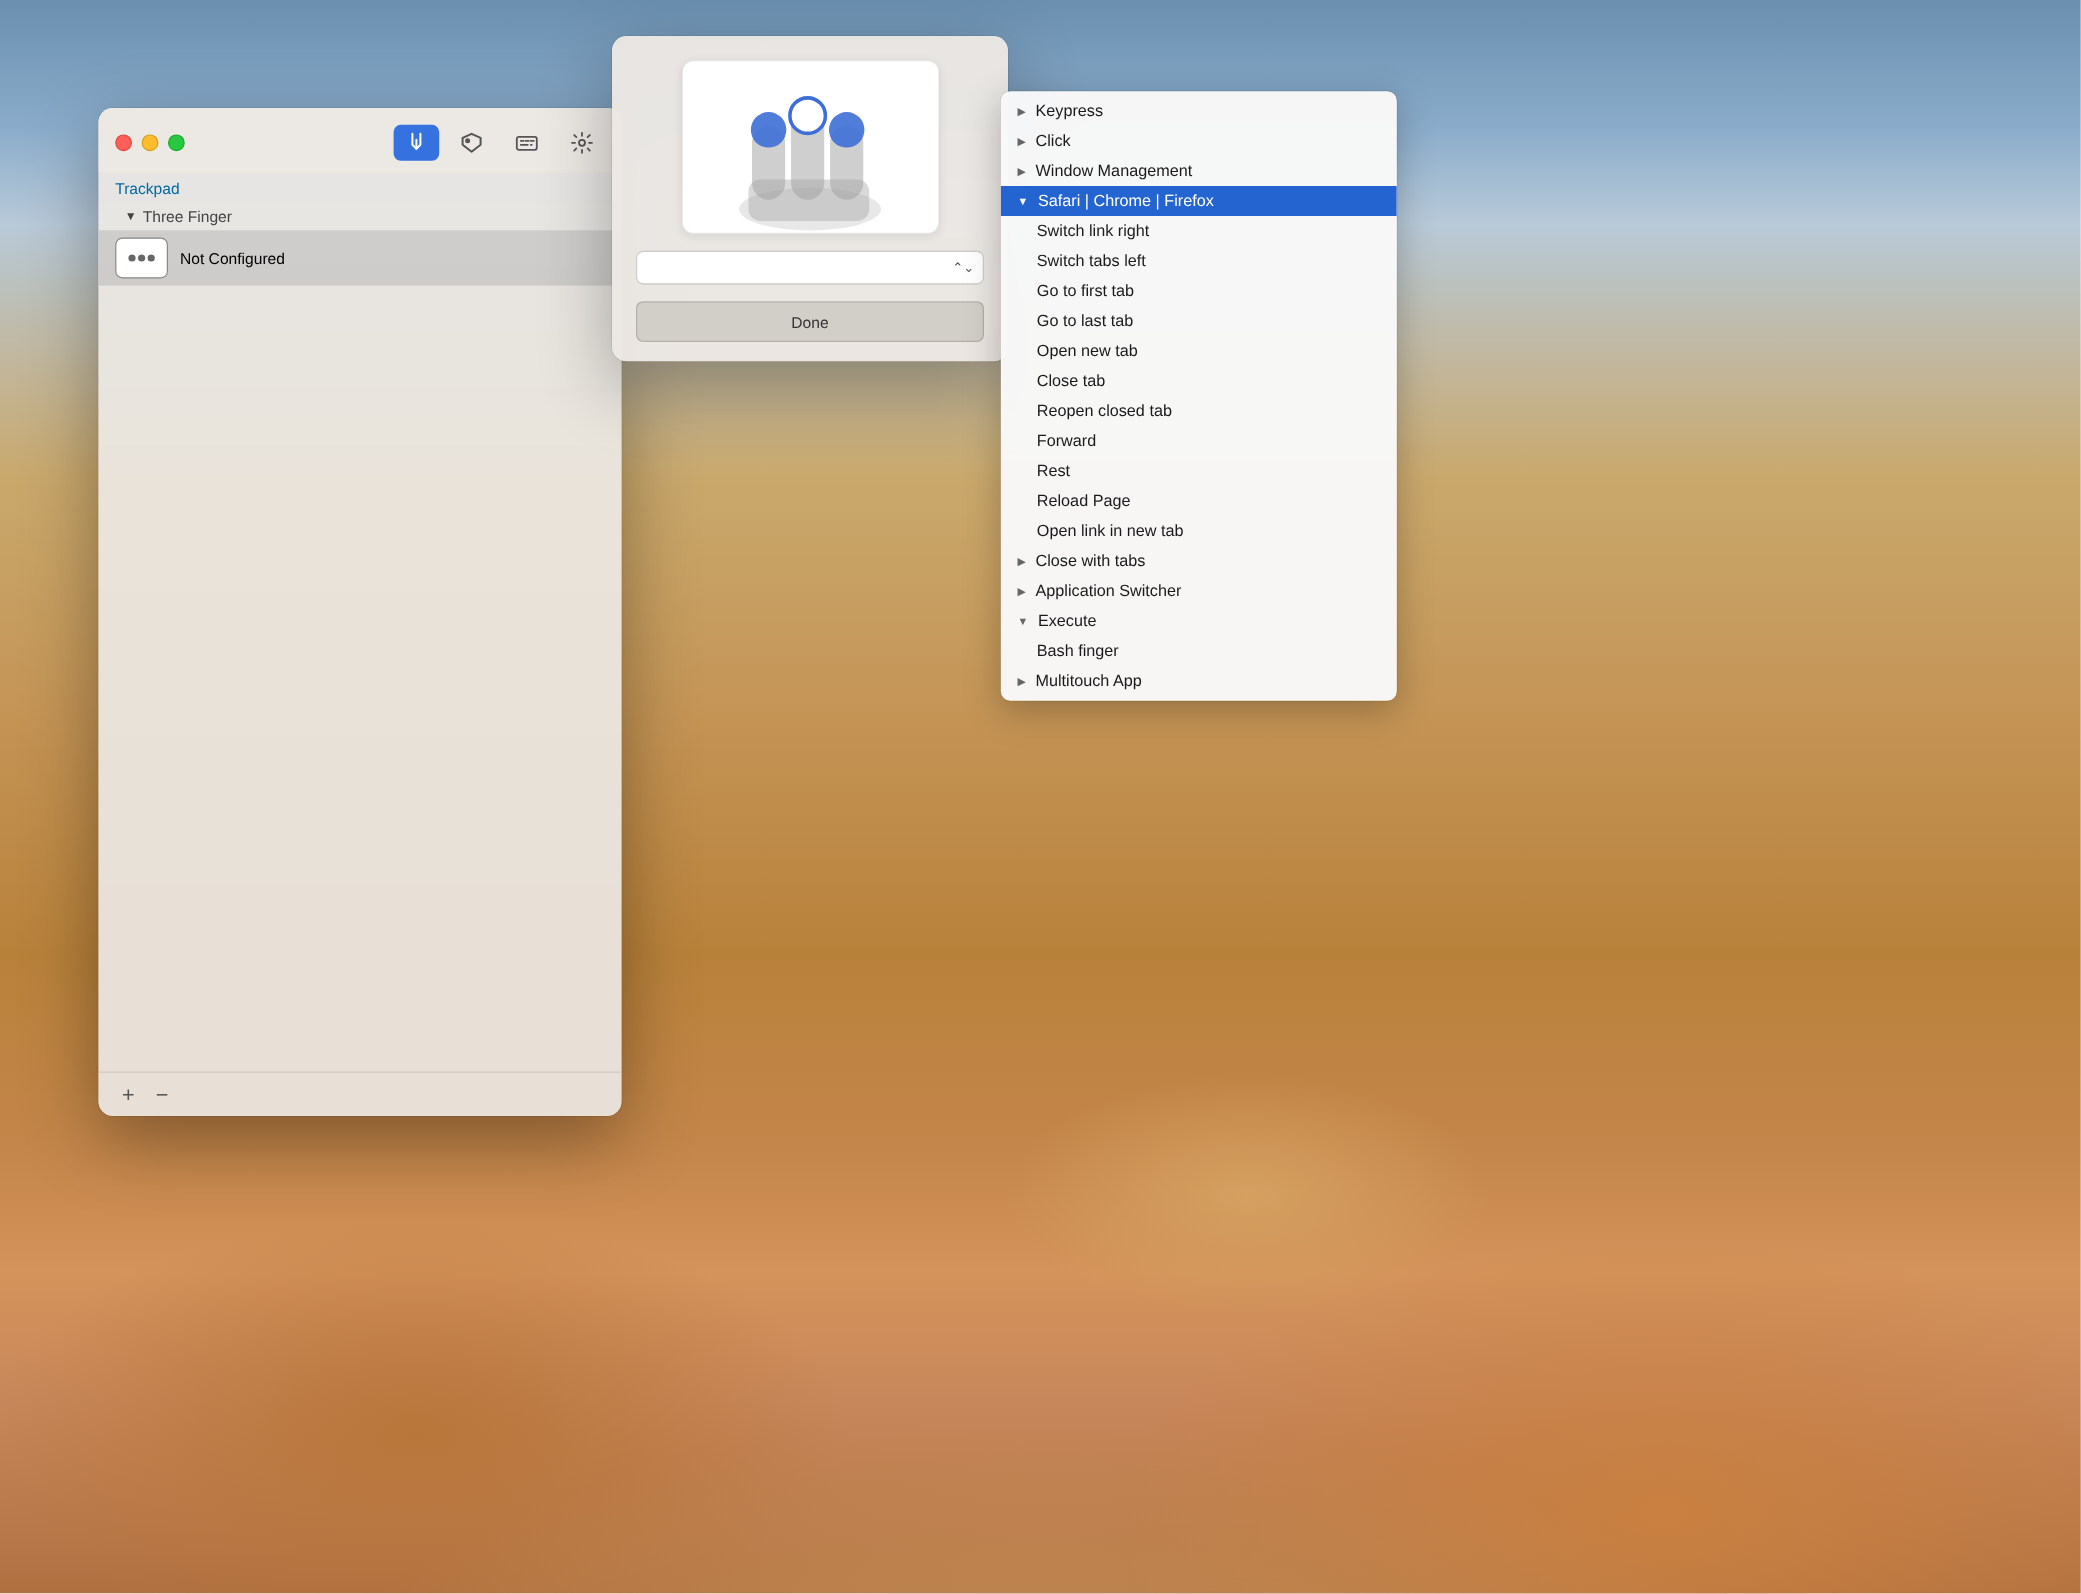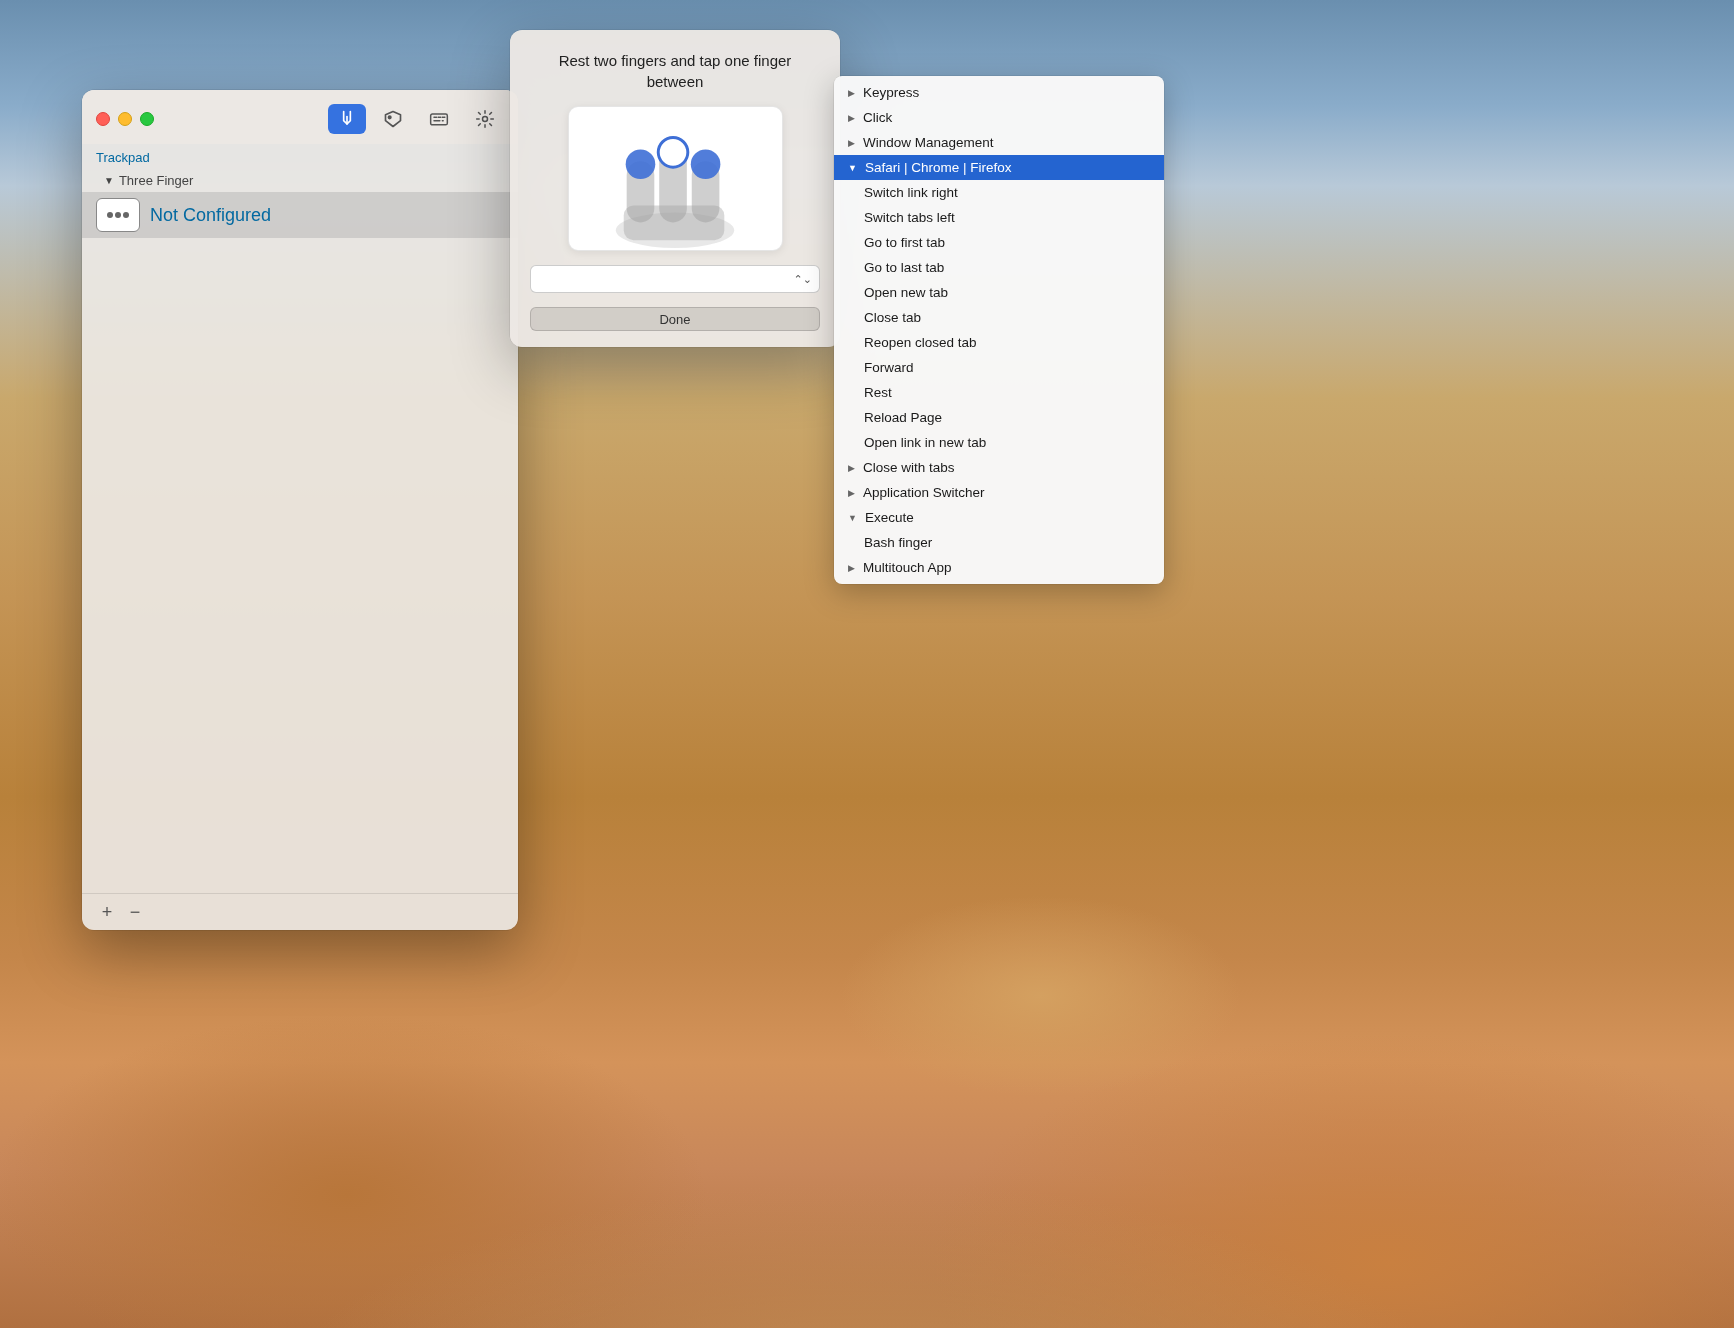--- a/index.html
+++ b/index.html
@@ -145,22 +145,22 @@
       height: 34px;
       border: 1.5px solid #888;
       border-radius: 6px;
       display: flex;
       align-items: center;
       justify-content: center;
       background: white;
     }
 
     .not-configured-text {
-      font-size: 18px;
-      color: #0369a1;
+      font-size: 13px;
+      color: #000000;
       font-weight: 500;
     }
 
     .window-bottom-bar {
       padding: 8px 14px;
       display: flex;
       gap: 6px;
       border-top: 0.5px solid rgba(0,0,0,0.1);
     }
 
@@ -242,21 +242,21 @@
       right: 8px;
       top: 50%;
       transform: translateY(-50%);
       pointer-events: none;
       font-size: 11px;
       color: #555;
     }
 
     .done-button {
       width: 100%;
-      height: 24px;
+      height: 34px;
       background: rgba(200, 195, 190, 0.7);
       border: 0.5px solid rgba(0,0,0,0.15);
       border-radius: 6px;
       font-size: 13px;
       color: #333;
       cursor: pointer;
       font-weight: 400;
     }
 
     
@@ -363,21 +363,20 @@
     </div>
   </div>
 
   <div class="window-bottom-bar">
     <button class="bottom-bar-btn">+</button>
     <button class="bottom-bar-btn">−</button>
   </div>
 </div>
 
 <div class="gesture-popup">
-  <div class="gesture-popup-title">Rest two fingers and tap one finger between</div>
 
   <div class="gesture-image-container">
 
     <svg viewBox="0 0 215 145" class="gesture-svg">
 
       <ellipse cx="107" cy="125" rx="60" ry="18" fill="rgba(180,180,180,0.3)"></ellipse>
 
       <rect x="58" y="55" width="28" height="62" rx="14" fill="rgba(160,160,160,0.5)"></rect>
 
       <rect x="91" y="42" width="28" height="75" rx="14" fill="rgba(160,160,160,0.5)"></rect>

